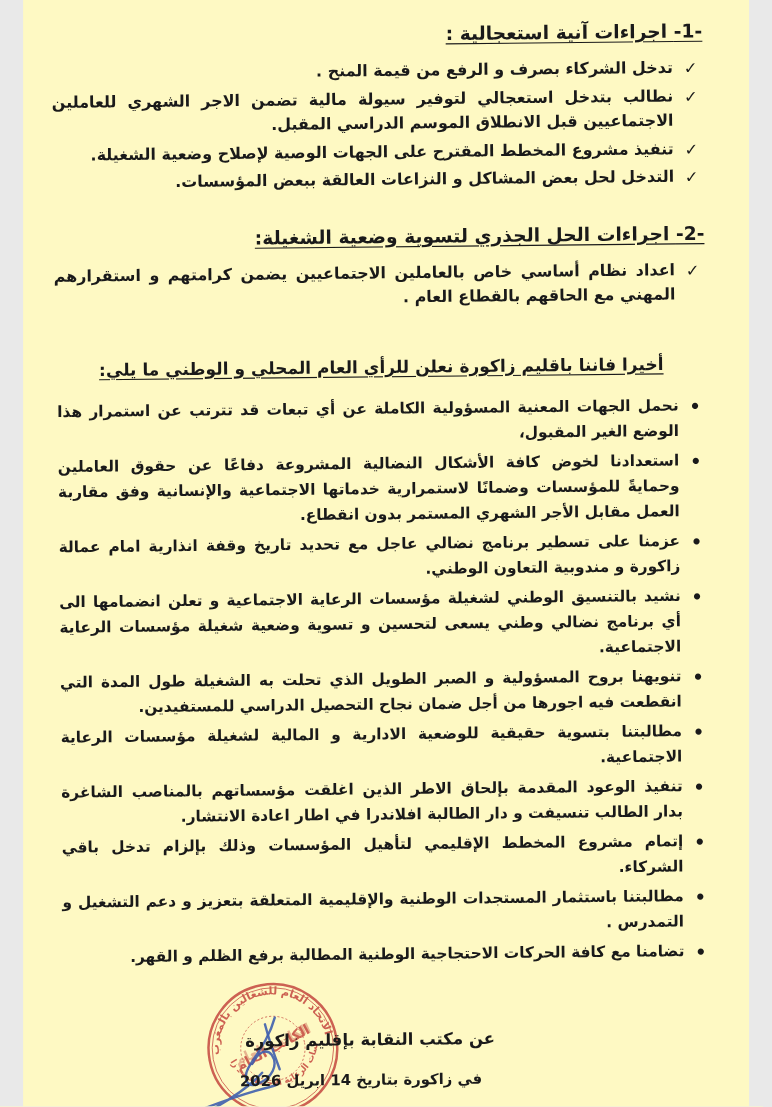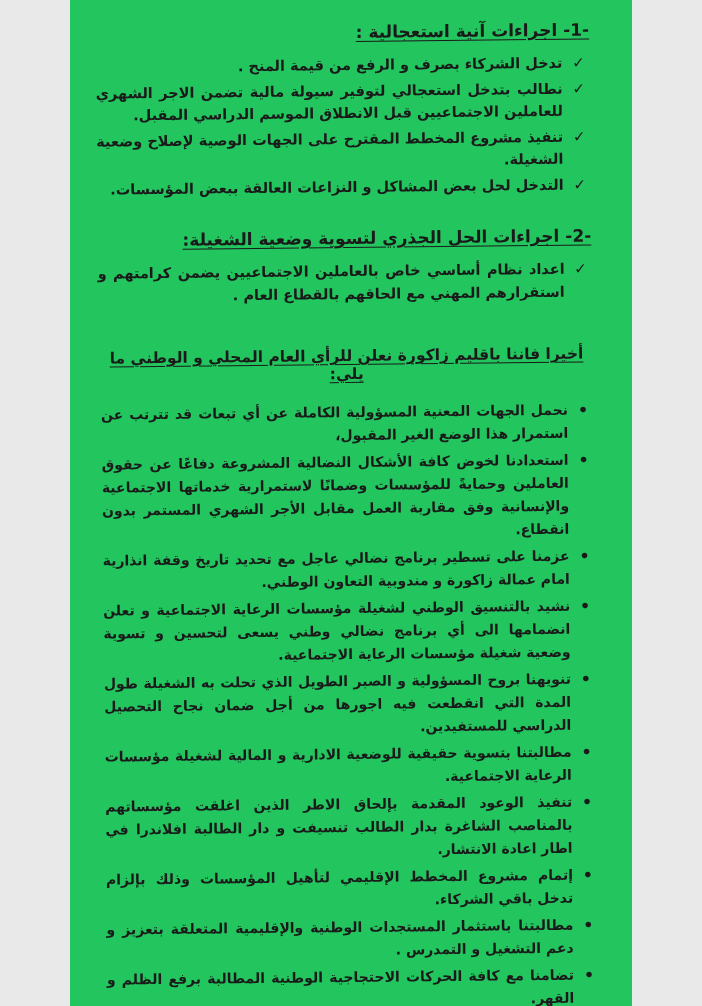--- a/index.html
+++ b/index.html
@@ -2,23 +2,23 @@
 <html dir="rtl" lang="ar"><head>
 <meta charset="utf-8">
 <style>
   html,body{margin:0;padding:0;}
   body{
     background:#e9e9e9;
     font-family:"DejaVu Sans", sans-serif;
   }
   .page{
     position:relative;
-    width:562px;height:1006px;
+    width:660px;height:1006px;
     margin:0 auto;
-    background:#22c55e;
+    background:#fef9c3;
     overflow:hidden;
     color:#1a1a1a;
   }
   .doc{
     position:absolute;inset:0;
     padding:16px 36px 0 30px;
     direction:rtl;
     transform:rotate(-0.6deg);
     font-weight:bold;
   }

